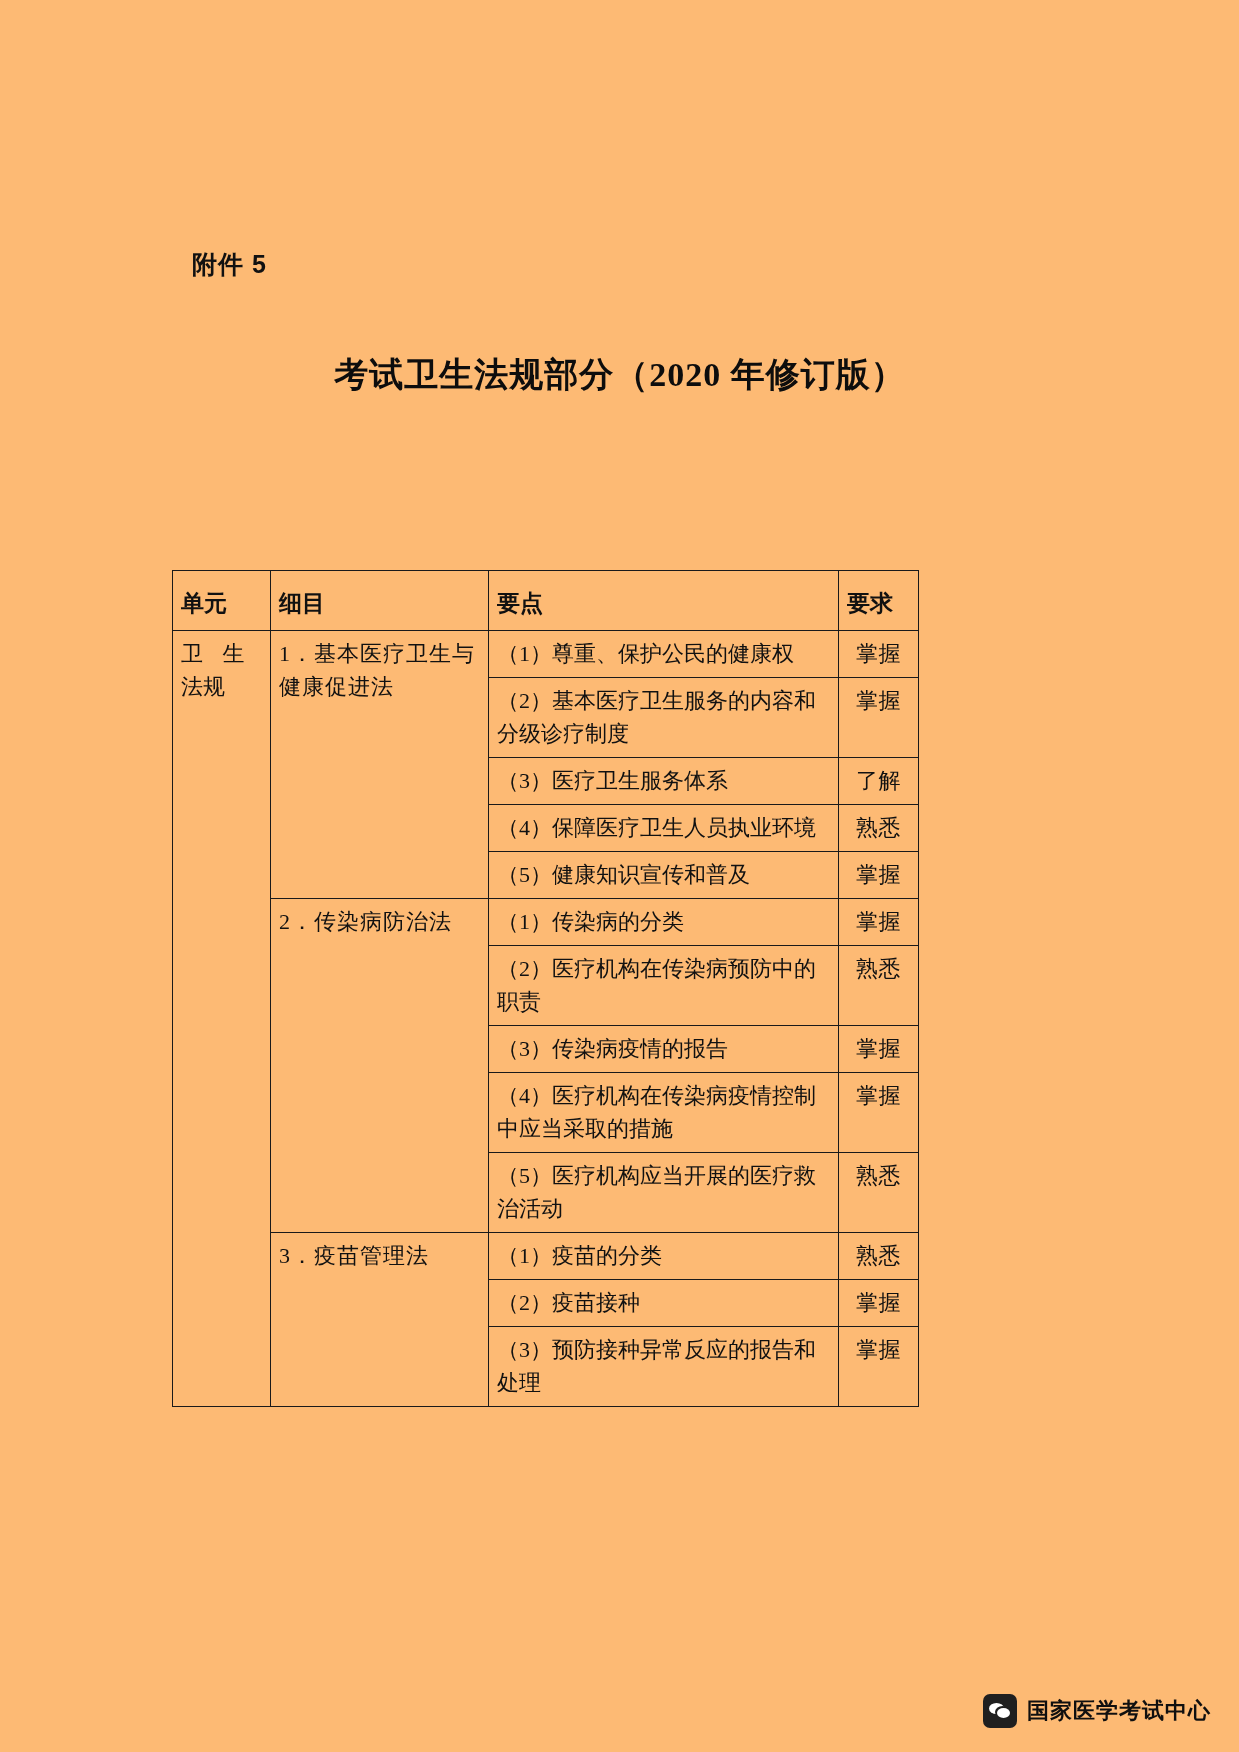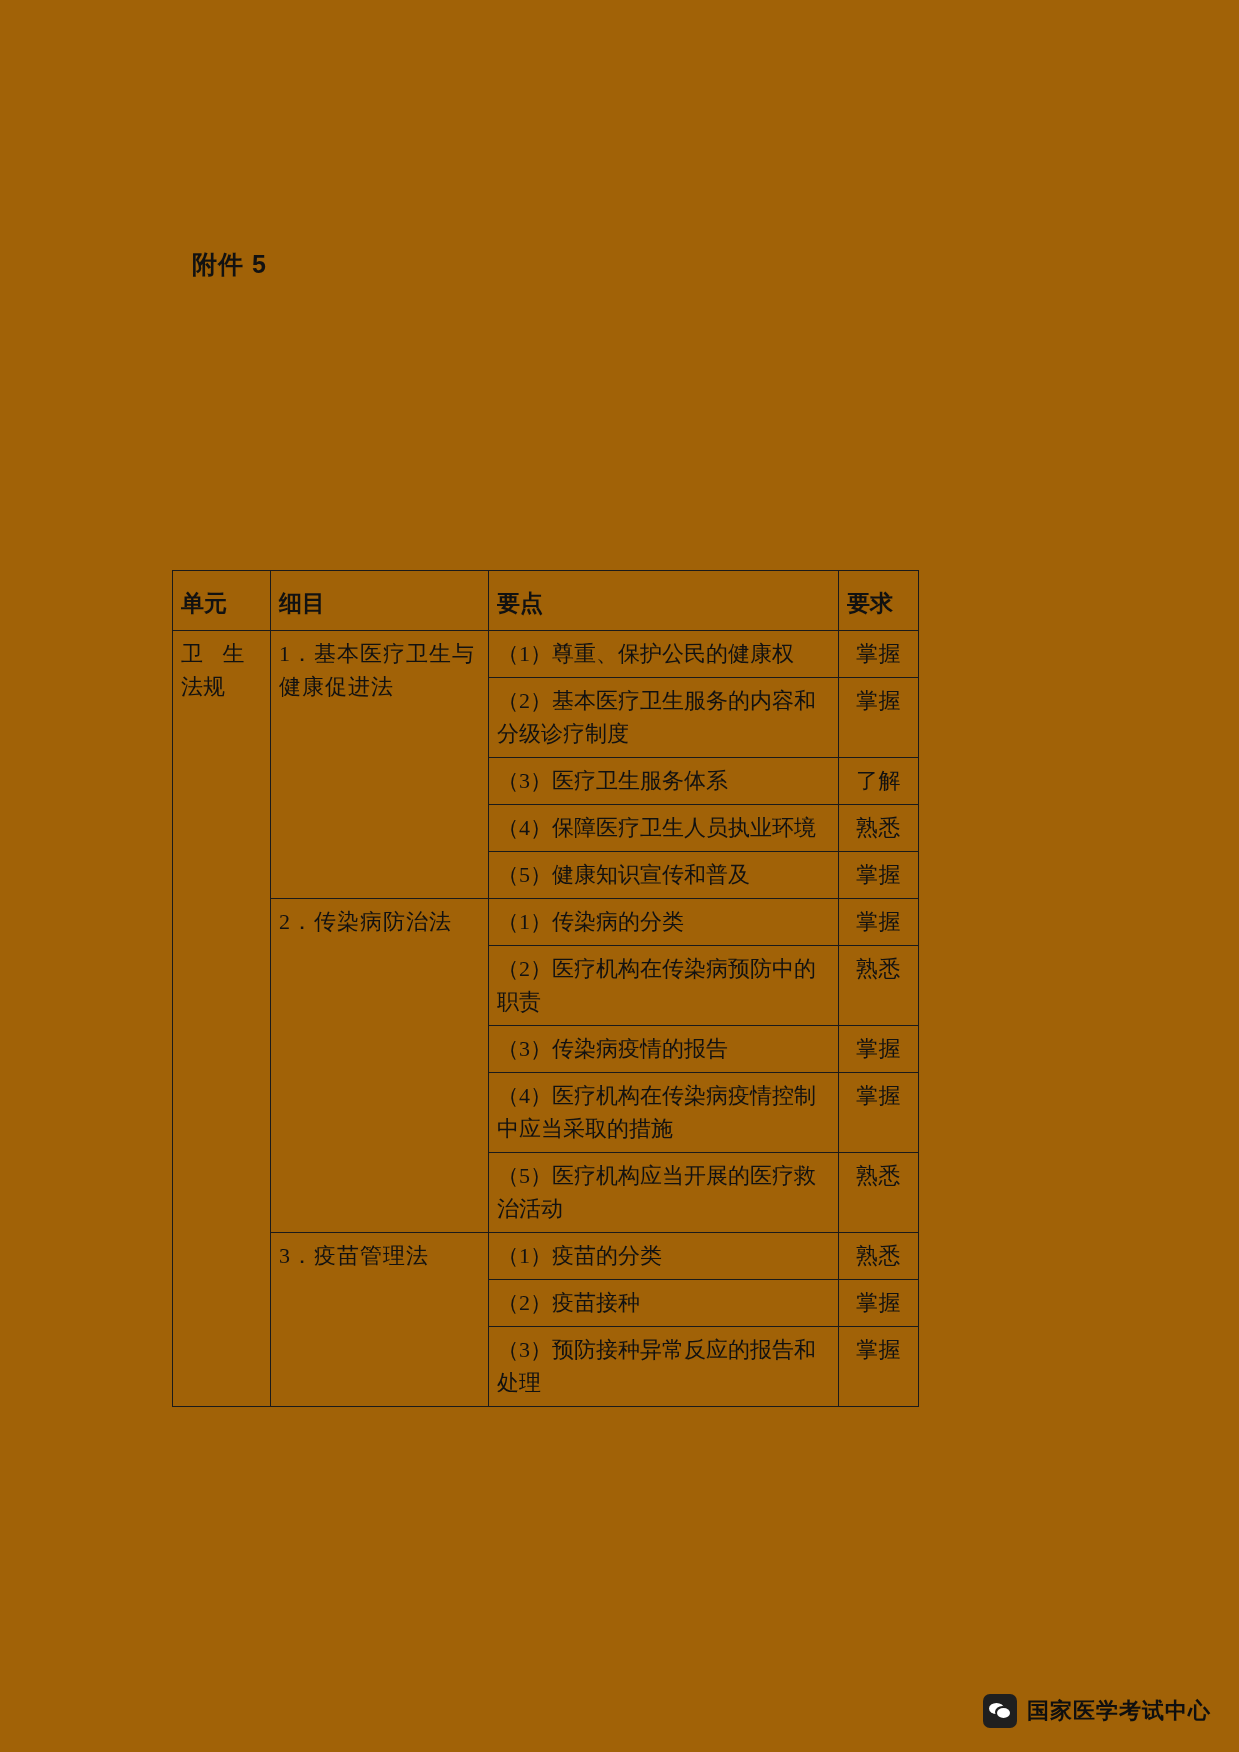--- a/index.html
+++ b/index.html
@@ -13,21 +13,21 @@
     position: relative;
     font-family: "Liberation Serif", serif;
     color: #111;
     overflow: hidden;
   }
   .page {
     position: absolute;
     left: 0; top: 0;
     width: 1239px;
     height: 1752px;
-    background: #a16207;
+    background: #fdba74;
   }
   .attachment-label {
     position: absolute;
     left: 192px;
     top: 248px;
     font-family: "Liberation Sans", sans-serif;
     font-size: 25px;
     font-weight: 600;
     letter-spacing: 1px;
     color: #111;
@@ -150,20 +150,21 @@
   }
 </style>
 </head>
 <body>
 
 <div class="page">
 
   <div class="attachment-label">附件 5</div>
 
   <div class="doc-title">
+    <span class="line2">考试卫生法规部分（2020 年修订版）</span>
   </div>
 
   <table class="outline">
     <colgroup>
       <col class="col-unit">
       <col class="col-item">
       <col class="col-point">
       <col class="col-req">
     </colgroup>
     <thead>

